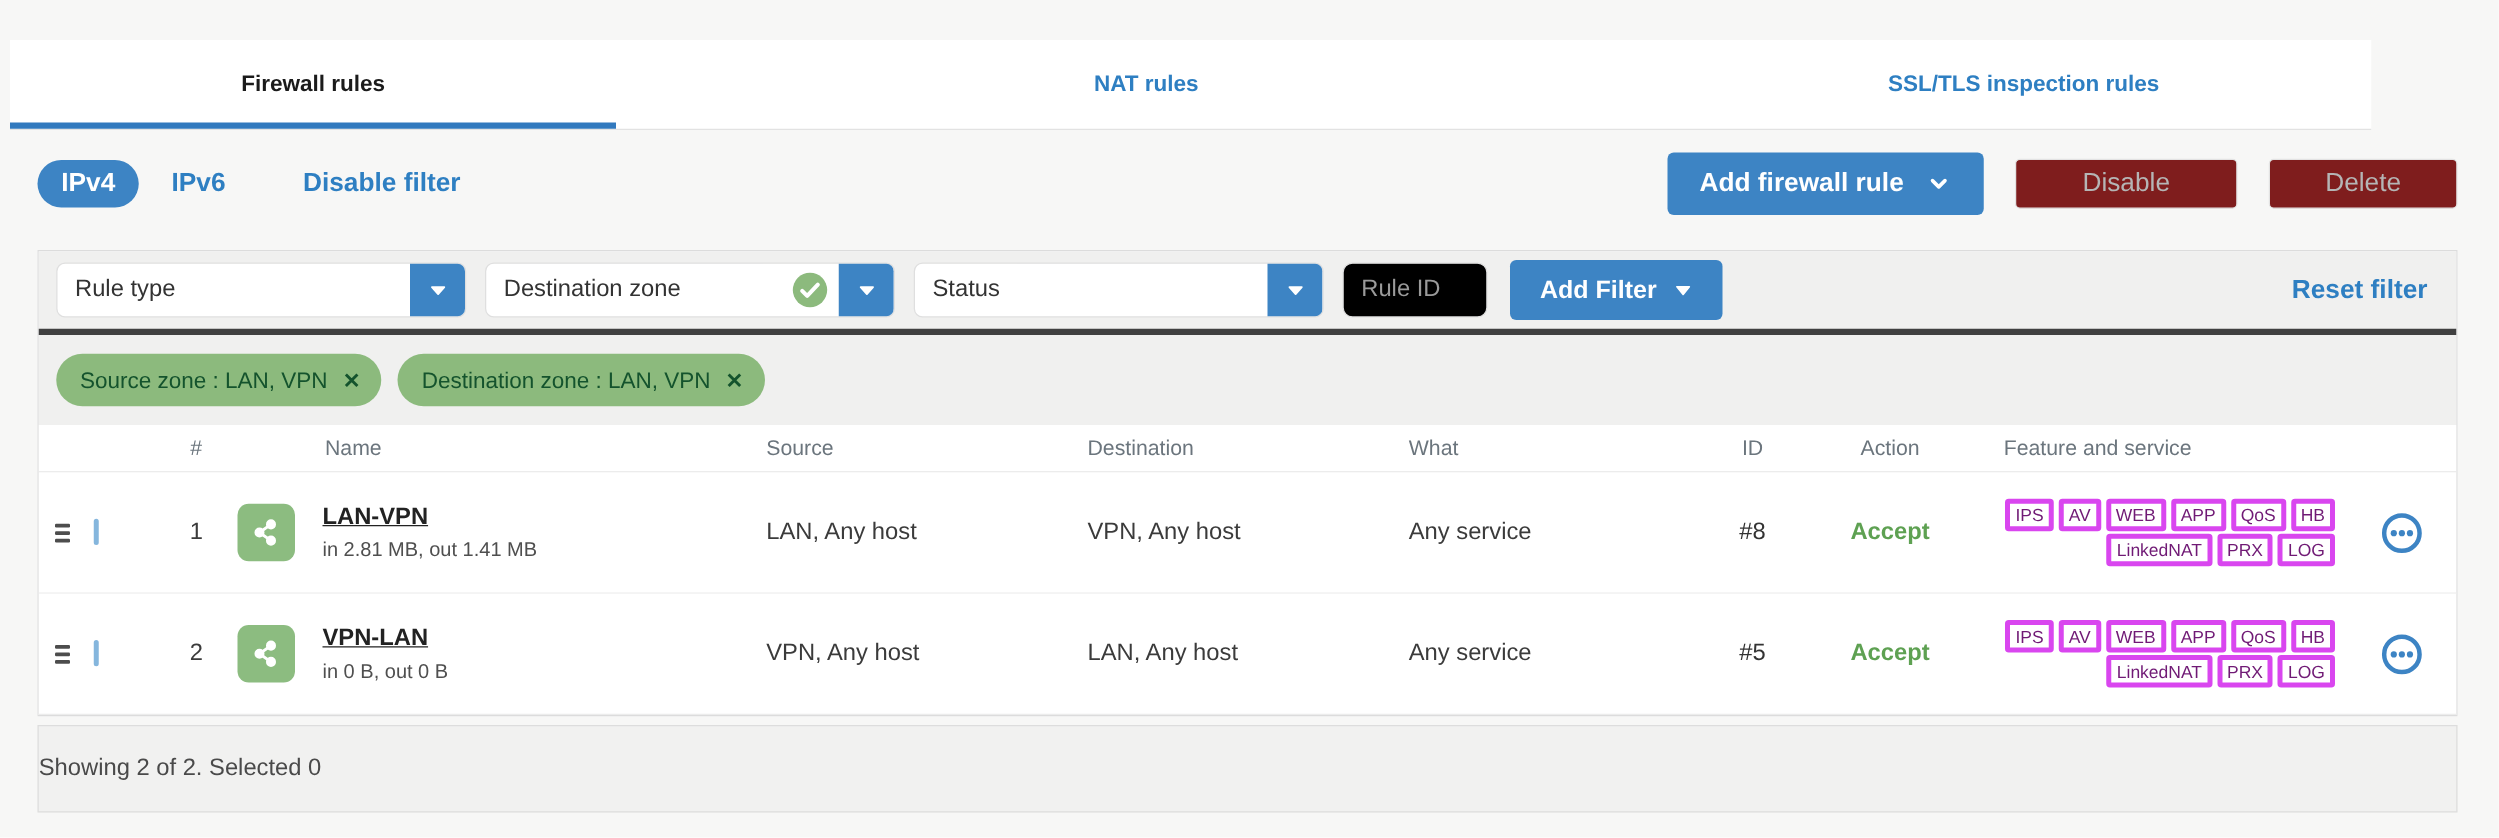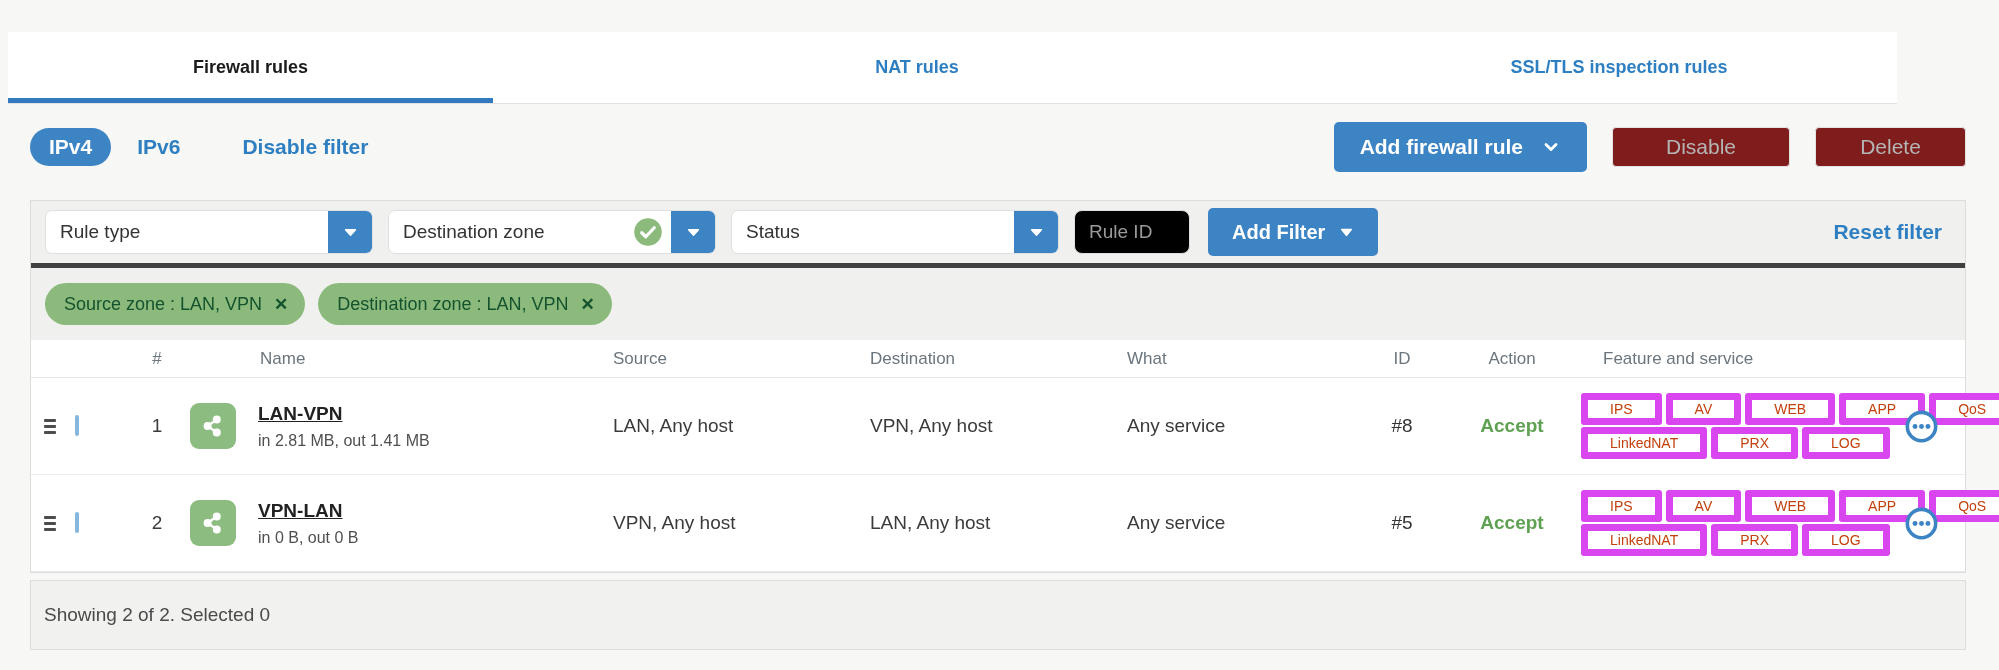--- a/index.html
+++ b/index.html
@@ -126,31 +126,31 @@
   }
   .name-block { margin-left:22px; }
   .rule-name { font-size:19px; font-weight:bold; color:#222; text-decoration:underline; cursor:pointer; display:inline-block; }
   .rule-traffic { font-size:16px; color:#4f4f4f; margin-top:7px; }
   .cell-text { font-size:19px; color:#3b3b3b; }
   .cell-id { text-align:center; font-size:19px; color:#333; }
   .cell-action { text-align:center; font-size:19px; font-weight:bold; color:#5ea152; }
   .cell-features { text-align:right; padding-right:9px; }
   .feat-line { line-height:1; margin:2px 0; white-space:nowrap; }
   .badge {
-    display:inline-block; border:7px solid #d946ef; border-radius:3px;
-    color:#c2410c; font-size:14px; padding:2px 22px; margin-left:4px; background:#fff;
+    display:inline-block; border:4px solid #d946ef; border-radius:3px;
+    color:#701a75; font-size:14px; padding:2px 4px; margin-left:4px; background:#fff;
   }
   .cell-menu { display:flex; justify-content:center; }
   .menu-btn { cursor:pointer; display:flex; }
 
   
   .table-footer {
     position:absolute; top:580px; left:30px; width:1936px; height:70px;
     background:#f1f1f0; border:1px solid #dddddd;
-    display:flex; align-items:center; padding-left:13px;
+    display:flex; align-items:center; 
     font-size:19px; color:#4a4a4a;
   }
 </style>
 </head>
 <body>
 
 <div class="tabbar">
   <div class="tab tab-1 active">
     <span>Firewall rules</span>
   </div>

